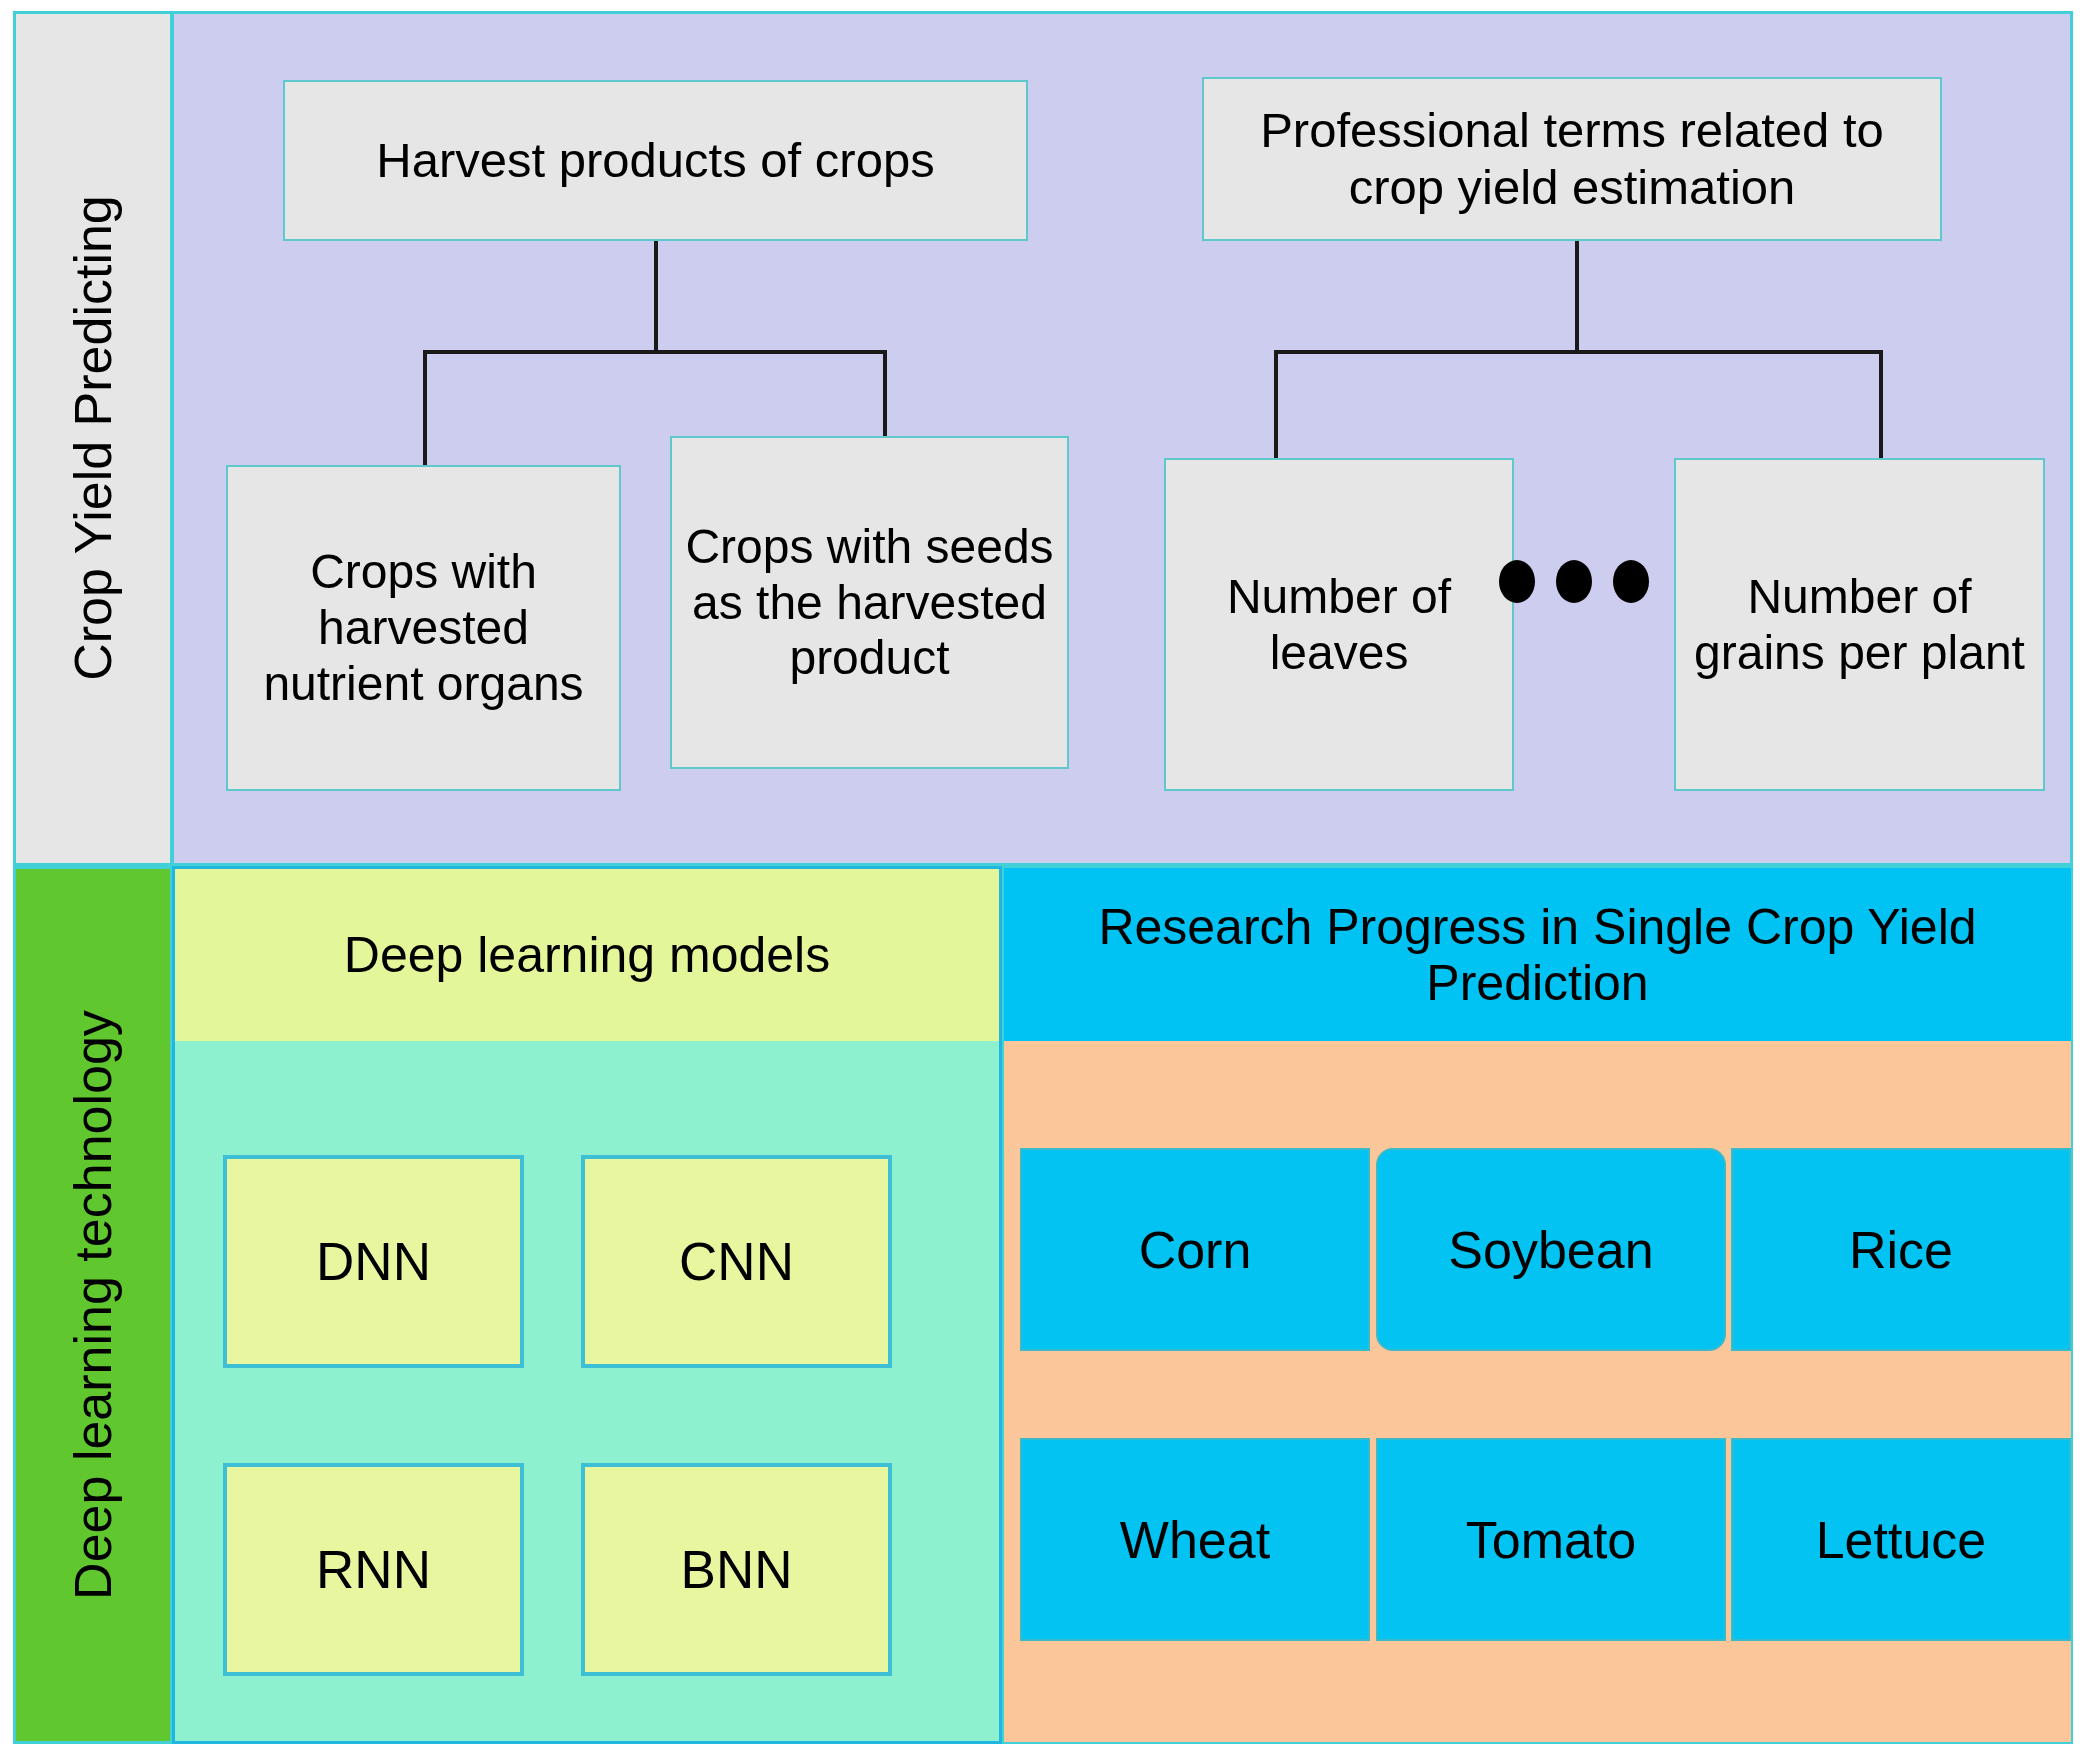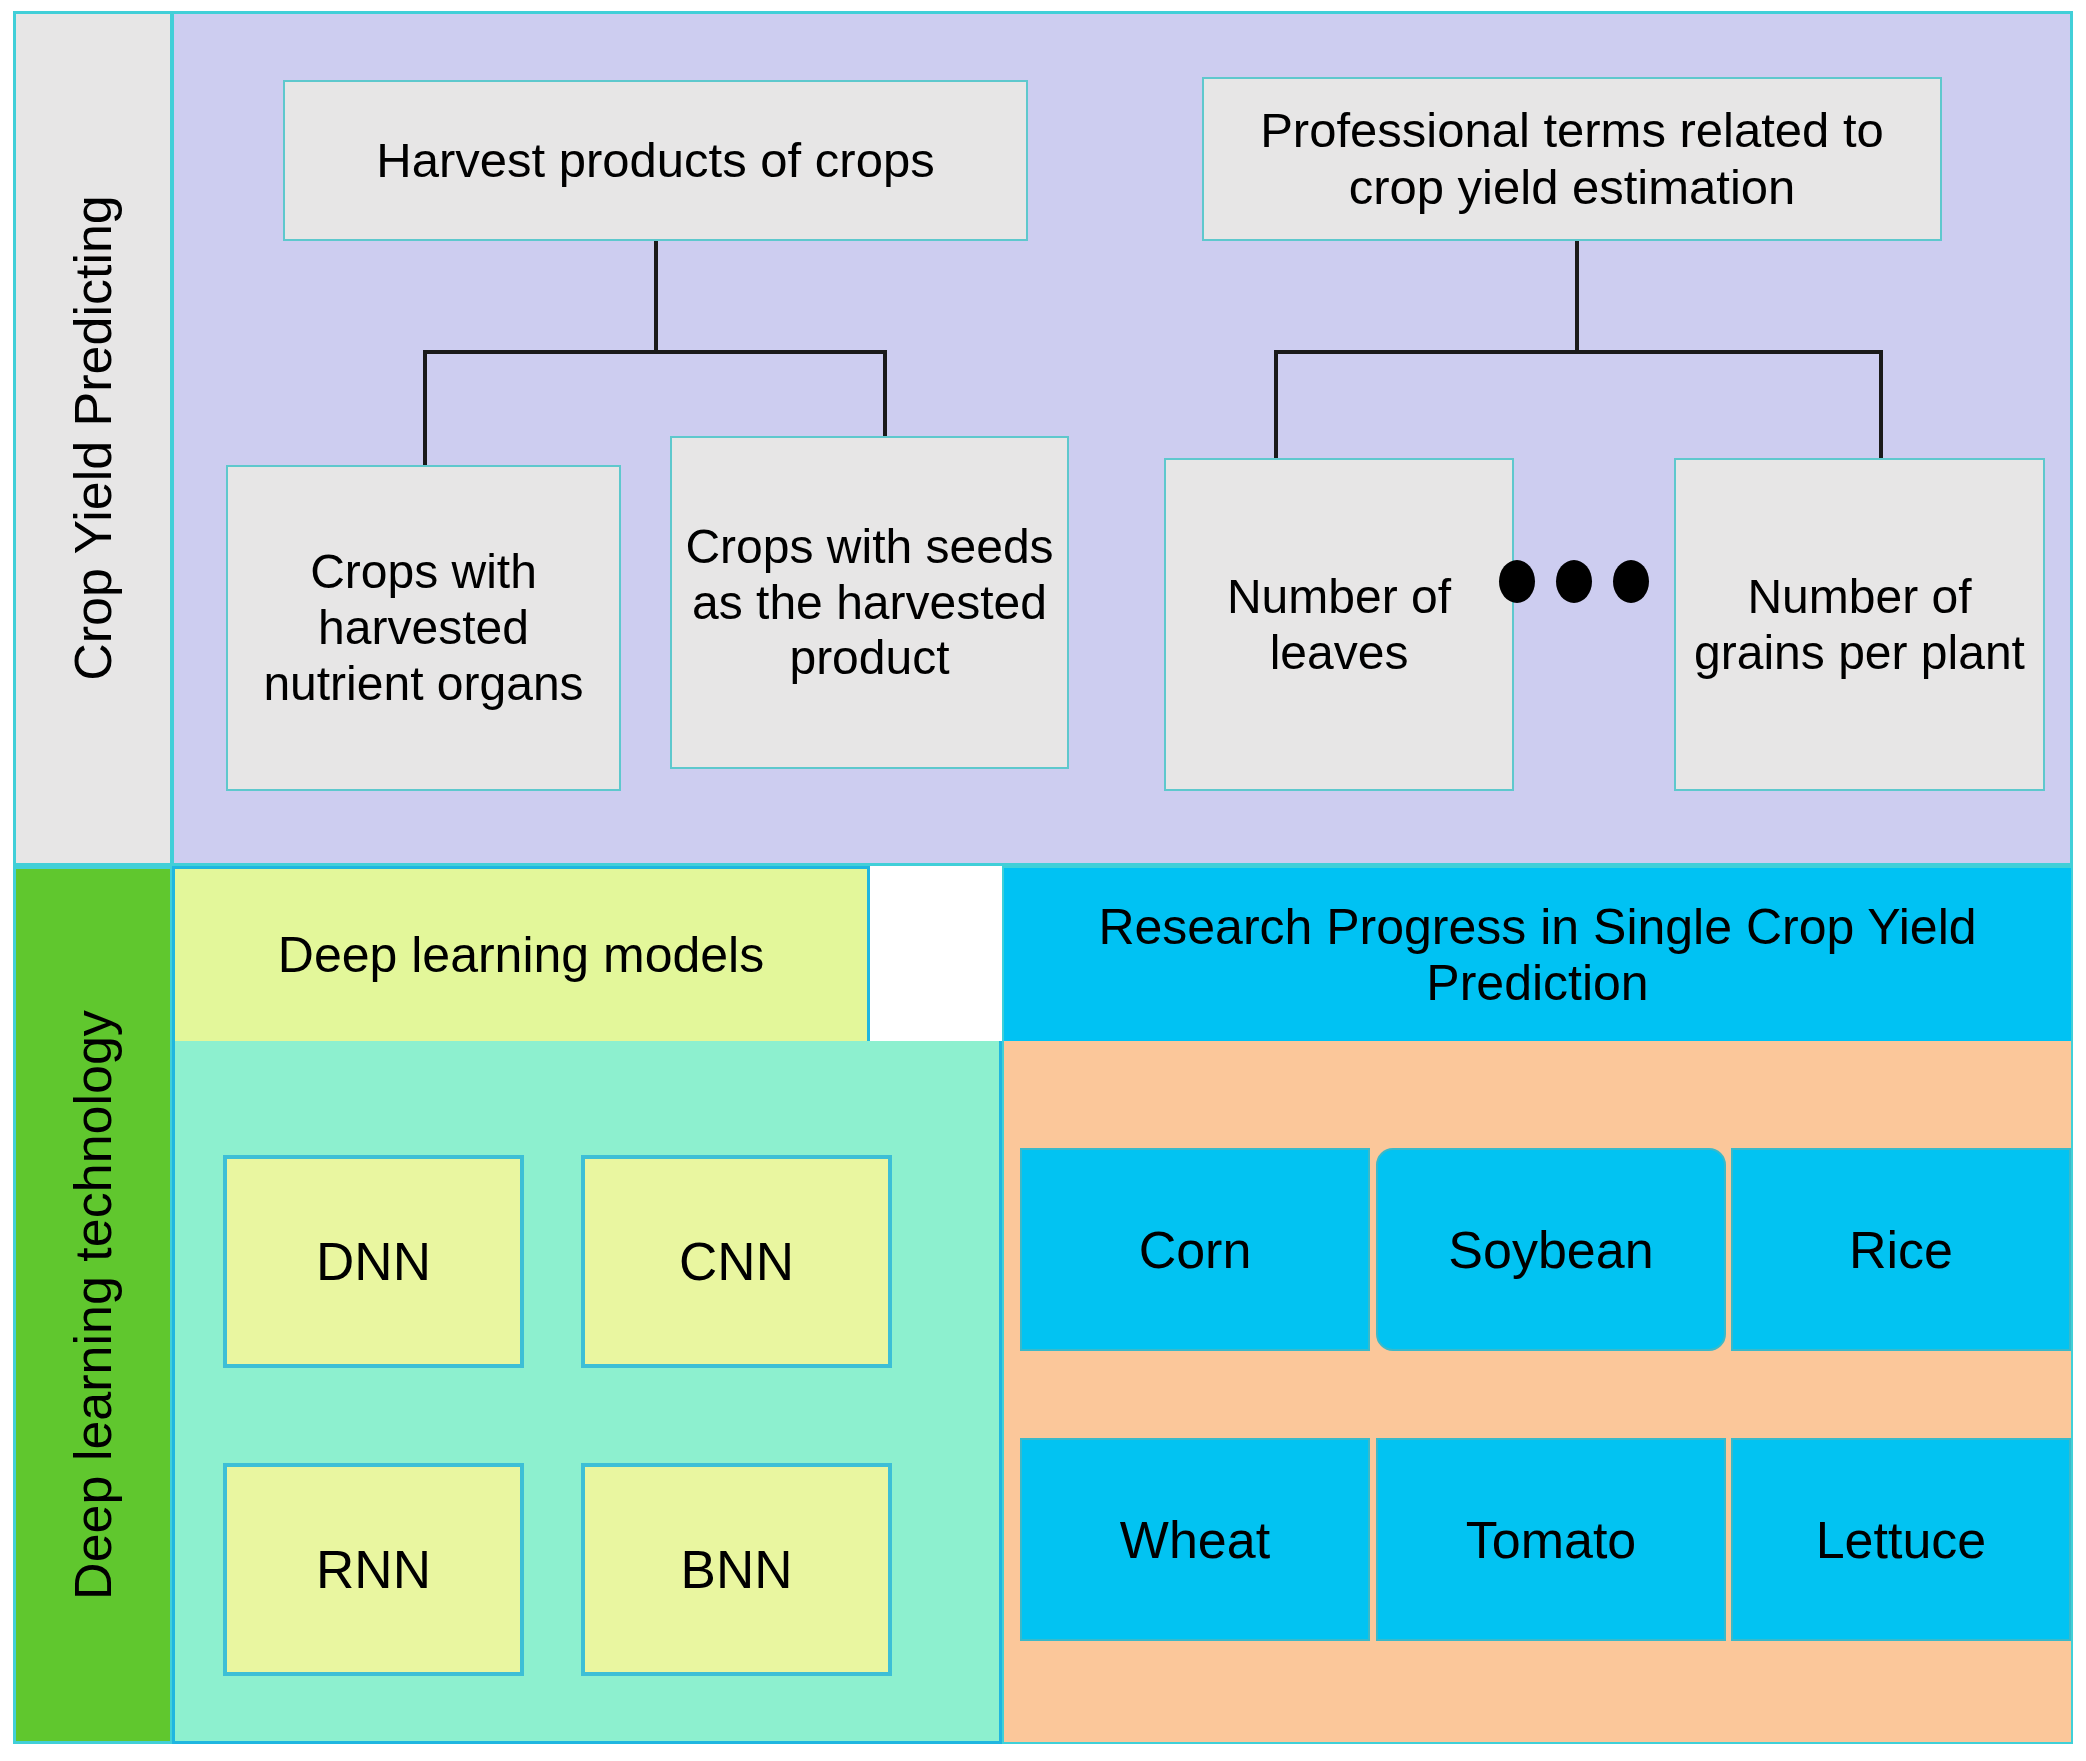--- a/index.html
+++ b/index.html
@@ -24,21 +24,21 @@
     white-space:nowrap; font-size:52px; color:#000;
     letter-spacing:0px;
   }
 
   .top-panel{
     left:172px; top:10.5px; width:1901px; height:855px;
     background:#cdcdf0; border:3.5px solid #41cfd8; border-left-width:2.8px;
   }
 
   .dl-header{
-    left:172px; top:866px; width:698px; height:178px;
+    left:172px; top:866px; width:830px; height:178px;
     background:#e3f79a; border:3.5px solid #1fb6e0;
     display:flex; align-items:center; justify-content:center;
   }
   .dl-header .t{font-size:50px;color:#000;}
 
   .dl-body{
     left:172px; top:1041px; width:830px; height:703px;
     background:#8df0cf; border:3.5px solid #1fb6e0; border-top:none;
   }
 

